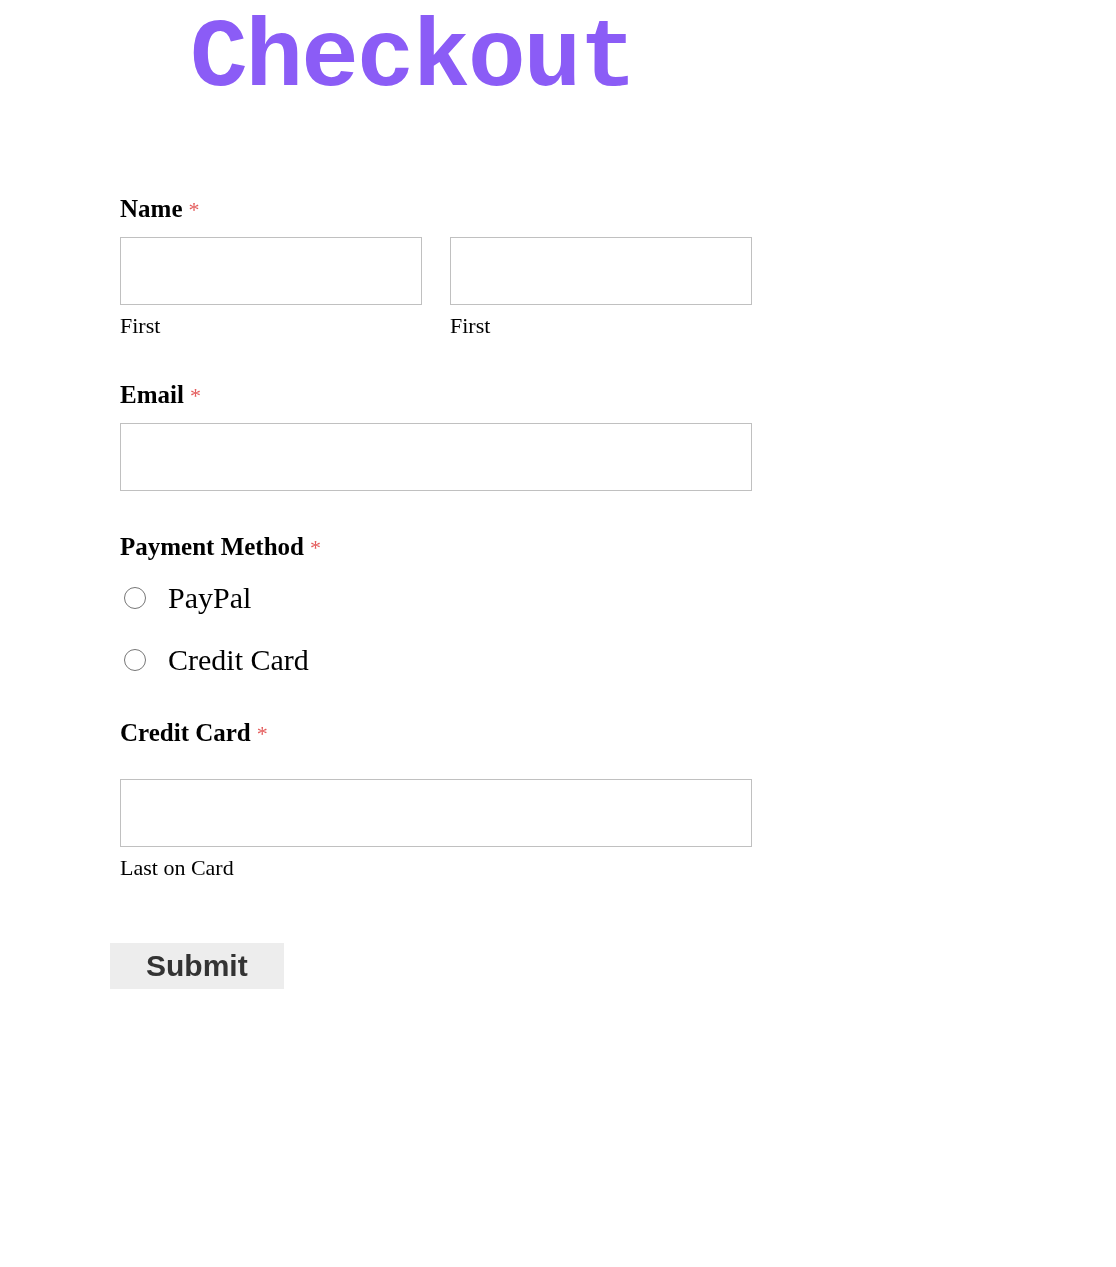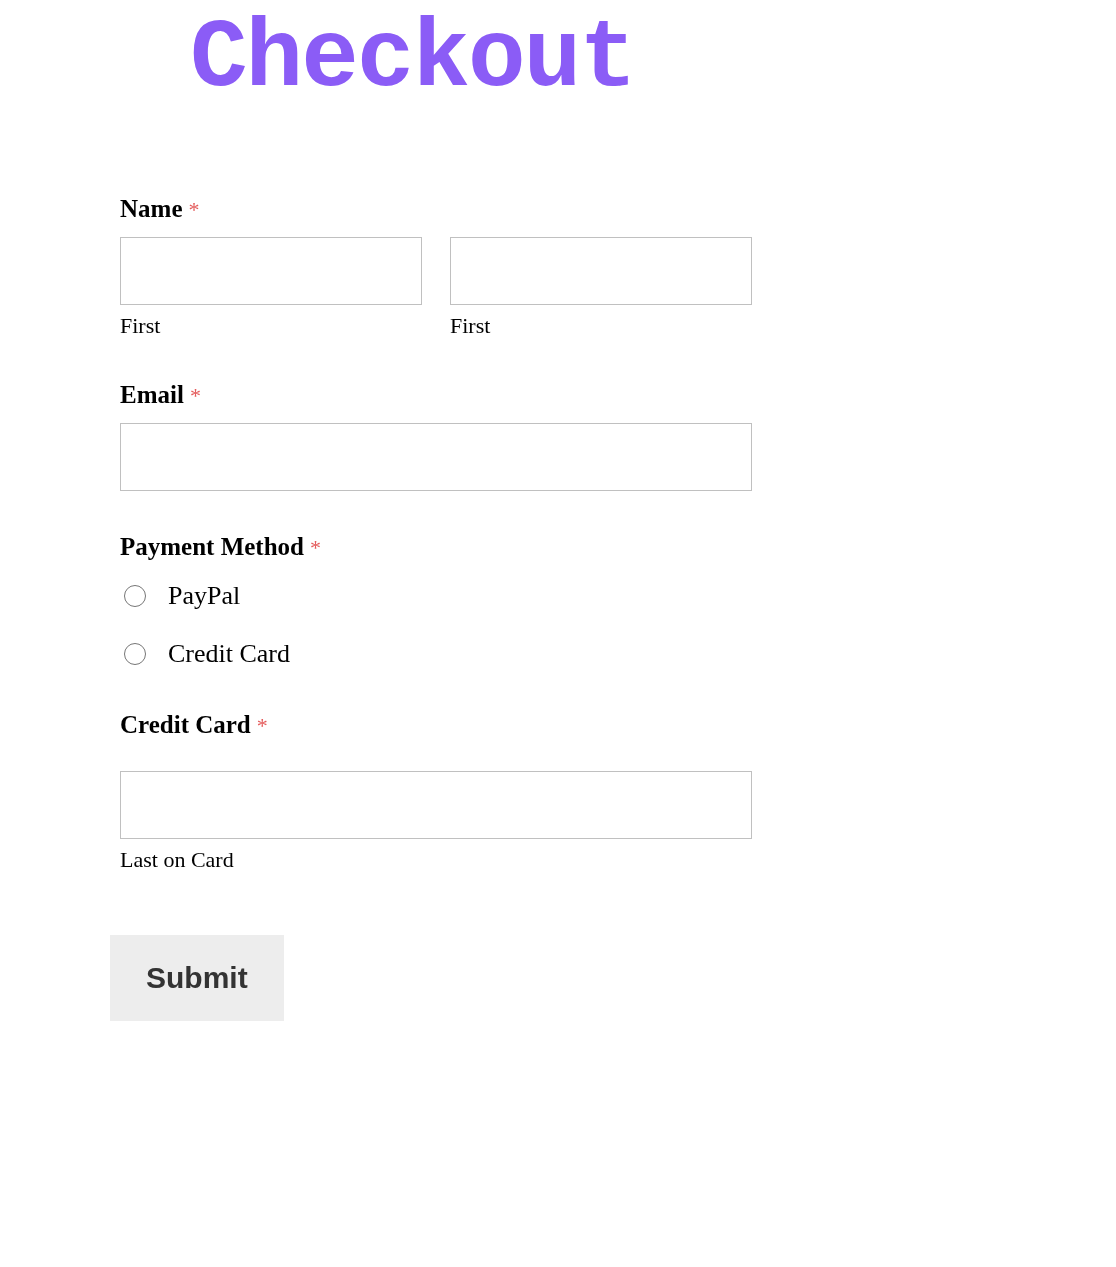--- a/index.html
+++ b/index.html
@@ -84,40 +84,40 @@
     }
     .radio-input {
       width: 22px;
       height: 22px;
       margin-right: 22px;
       margin-left: 4px;
       accent-color: #000;
     }
     .radio-label {
       font-family: Georgia, 'Times New Roman', serif;
-      font-size: 26px;
+      font-size: 30px;
       color: #000;
     }
     .cc-block {
       margin-top: 20px;
     }
     .cc-input-group {
       margin-top: 18px;
     }
     .cc-input-group:first-of-type {
       margin-top: 22px;
     }
     .submit-button {
       font-family: 'Helvetica Neue', Arial, sans-serif;
       font-weight: 600;
       font-size: 30px;
       color: #333;
       background: #ededed;
       border: none;
-      padding: 26px 36px;
+      padding: 6px 36px;
       cursor: pointer;
       margin-top: 20px;
       margin-left: -10px;
     }
   </style>
 </head>
 <body>
 
 <h1 class="page-title">Checkout</h1>
 

